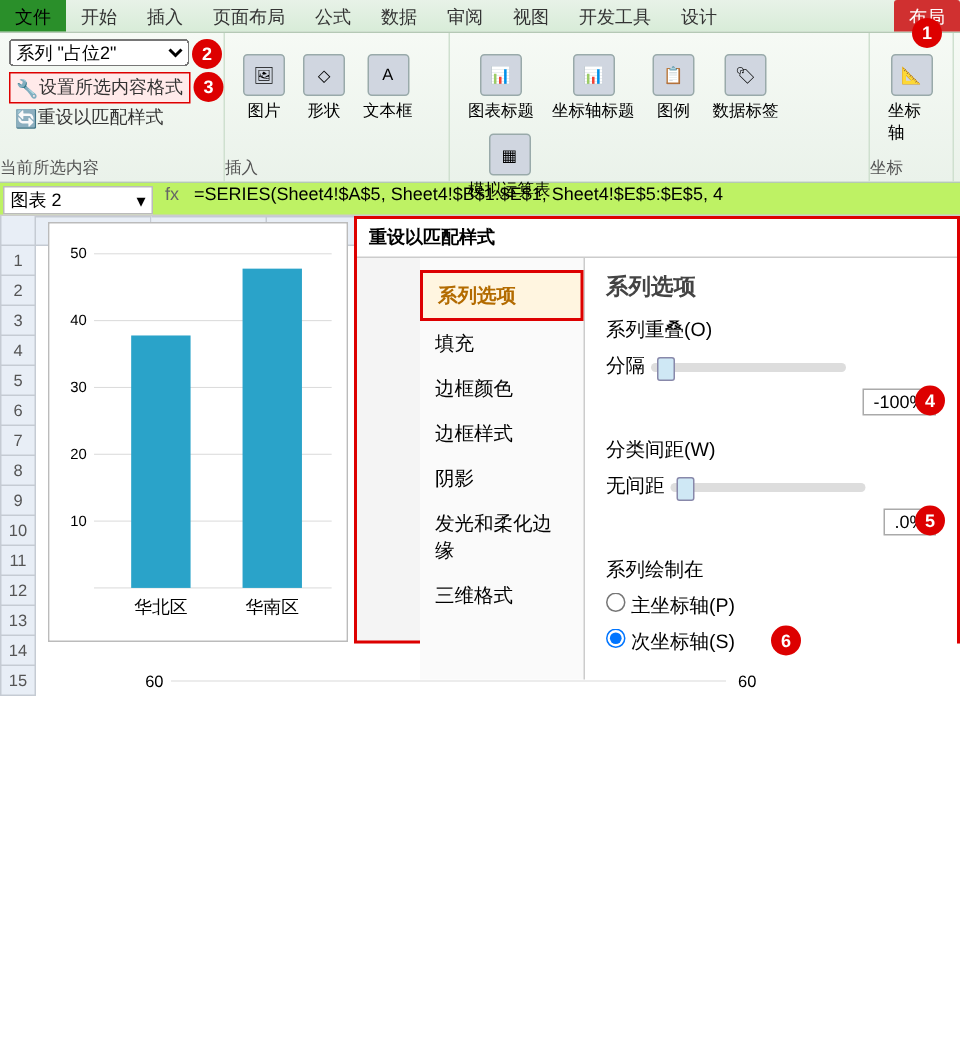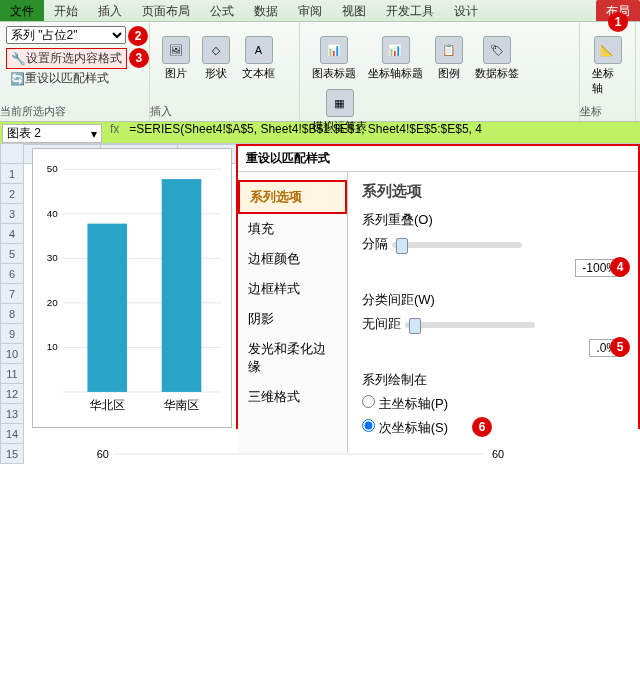--- a/index.html
+++ b/index.html
@@ -25,21 +25,21 @@
   .grid { display: flex; }
   .rowheads { display: flex; flex-direction: column; }
   .rh { width: 24px; height: 20px; background: #e8eef6; border: 1px solid #c5cbd3; border-top: none; text-align: center; font-size: 11px; color: #555; line-height: 20px; }
   .colheads { display: flex; }
   .ch { width: 77px; height: 20px; background: #e8eef6; border: 1px solid #c5cbd3; border-left: none; text-align: center; font-size: 11px; color: #555; line-height: 20px; }
   .gridbody { position: relative; flex: 1; }
   .overlay { position: absolute; top: 0; left: 0; }
   .chart1 { position: absolute; left: 8px; top: 4px; width: 200px; height: 280px; background: #fff; border: 1px solid #bbb; }
   .dlg { position: absolute; left: 212px; top: 0; width: 404px; height: 285px; background: #f4f4f4; border: 2px solid #d00; }
   .dlg-title { background: #fff; border-bottom: 1px solid #ccc; padding: 4px 8px; font-size: 12px; font-weight: bold; }
-  .dlg-body { display: flex; }
+  .dlg-body { display: flex; padding-left: 42px; }
   .dlg-side { width: 110px; border-right: 1px solid #ccc; padding: 8px 0; background: #fafafa; }
   .dlg-side-item { padding: 6px 10px; cursor: pointer; font-size: 13px; }
   .dlg-side-item.sel { border: 2px solid #d00; color: #b36b00; font-weight: bold; background: #fff5e0; }
   .dlg-main { flex: 1; padding: 10px 14px; background: #fff; font-size: 13px; }
   .dlg-main h3 { font-size: 15px; margin-bottom: 10px; color: #444; }
   .slider { width: 130px; height: 6px; background: #ddd; display: inline-block; vertical-align: middle; border-radius: 3px; position: relative; }
   .slider::after { content: ''; position: absolute; left: 4px; top: -4px; width: 10px; height: 14px; background: #cfe8f5; border: 1px solid #88a; border-radius: 2px; }
   .valbox { display: inline-block; border: 1px solid #aaa; padding: 1px 6px; background: #fff; font-size: 12px; }
   .dlg-row { margin-bottom: 6px; }
   .chart2 { position: absolute; left: 4px; top: 300px; width: 632px; height: 200px; }

